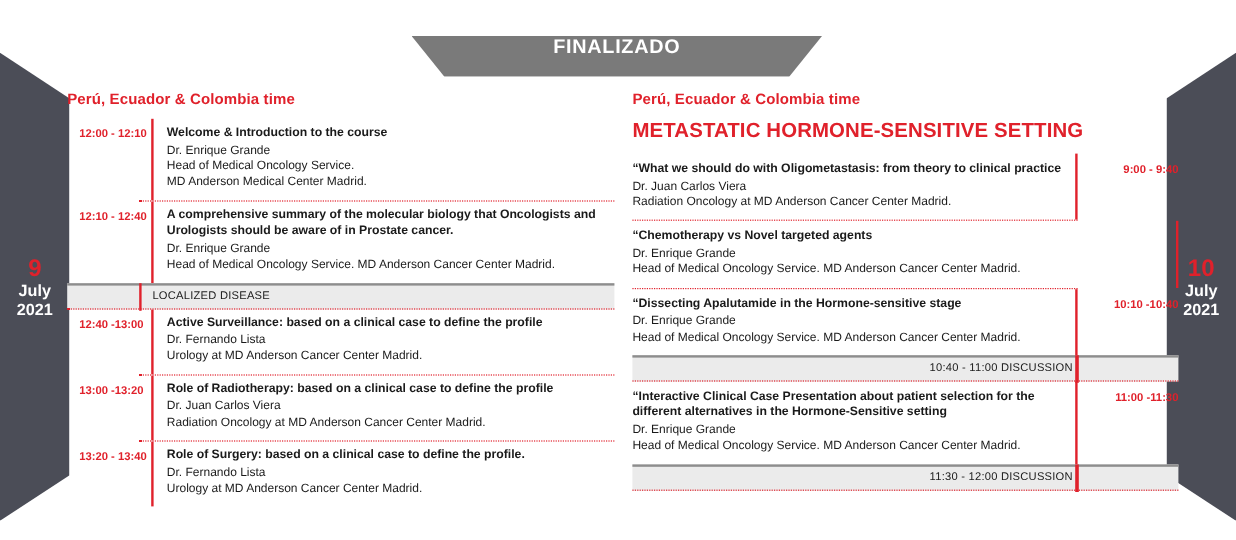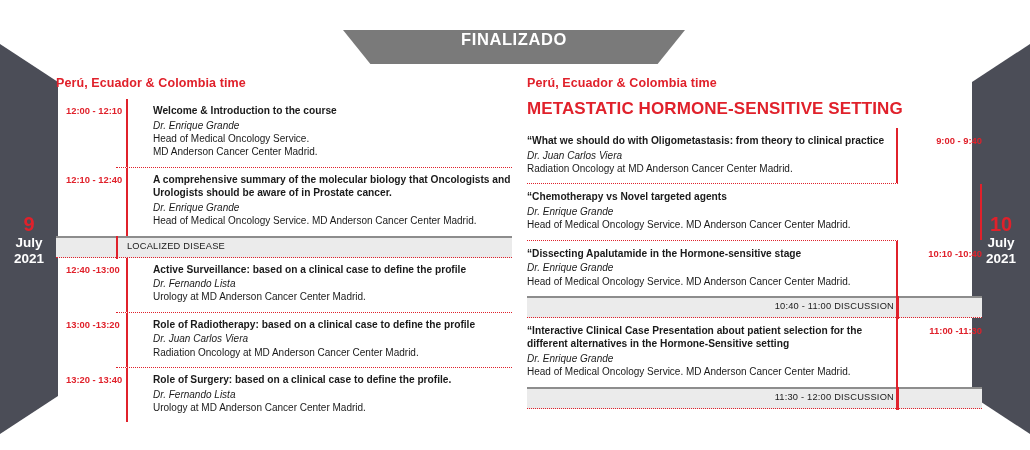--- a/index.html
+++ b/index.html
@@ -55,25 +55,25 @@
 
   
   .lrow{position:relative;display:flex;padding:0 0 0 0;}
   .lrow-time{
     width:60px;flex:0 0 60px;color:#e0212b;font-size:9.4px;font-weight:bold;
     text-align:right;padding-right:21px;padding-top:6px;box-sizing:border-box;
     white-space:nowrap;
     margin-left:10px;
   }
   .lrow-body{
-    flex:1;border-left:2.5px solid #e0212b;padding:5px 0 8px 25px;min-height:0;
+    flex:1;border-left:2.5px solid #e0212b;padding:5px 0 8px 11px;min-height:0;
   }
   .sep-dot{height:0;border-top:1.6px dotted #e0212b;margin-left:60px;}
   .ttl{font-size:10.2px;font-weight:bold;line-height:1.34;margin:0 0 1px 0;}
-  .spk{font-size:10px;font-style:italic;line-height:1.33;margin:0;}
+  .spk{font-size:10px;line-height:1.33;margin:0;}
   .aff{font-size:10px;line-height:1.33;margin:0;}
 
   
   .band{
     position:relative;background:#ebebeb;border-top:2px solid #8d8d8d;
     border-bottom:1.6px dotted #e0212b;height:19px;box-sizing:content-box;
   }
   .band-left-txt{
     position:absolute;left:71px;top:3px;font-size:9.3px;letter-spacing:.2px;color:#1a1a1a;
   }
@@ -130,21 +130,21 @@
 
 <div id="col-left">
   <div class="col-time-head">Perú, Ecuador &amp; Colombia time</div>
   <div id="left-items">
       <div class="lrow">
         <div class="lrow-time">12:00 - 12:10</div>
         <div class="lrow-body">
           <p class="ttl">Welcome &amp; Introduction to the course</p>
           <p class="spk">Dr. Enrique Grande</p>
           <p class="aff">Head of Medical Oncology Service.</p>
-          <p class="aff">MD Anderson Cancer Center Madrid.</p>
+          <p class="aff">MD Anderson Medical Center Madrid.</p>
         </div>
       </div>
       <div class="sep-dot"></div>
       <div class="lrow">
         <div class="lrow-time">12:10 - 12:40</div>
         <div class="lrow-body">
           <p class="ttl">A comprehensive summary of the molecular biology that Oncologists and Urologists should be aware of in Prostate cancer.</p>
           <p class="spk">Dr. Enrique Grande</p>
           <p class="aff">Head of Medical Oncology Service. MD Anderson Cancer Center Madrid.</p>
         </div>

